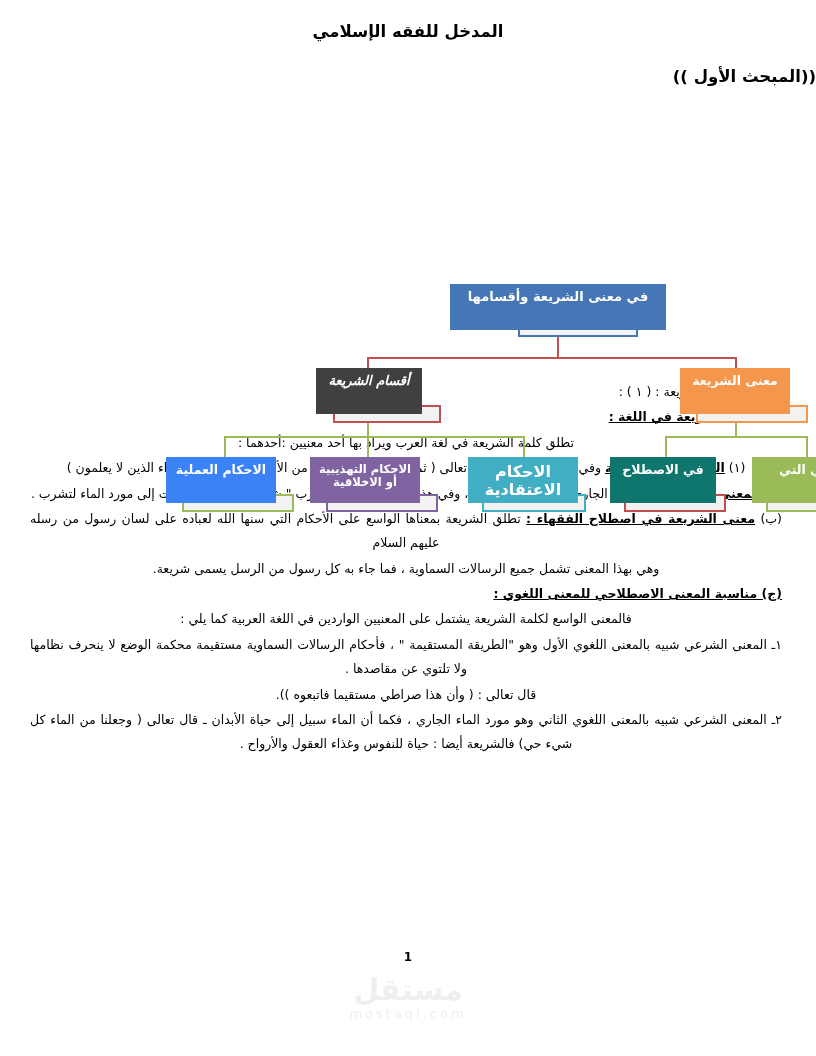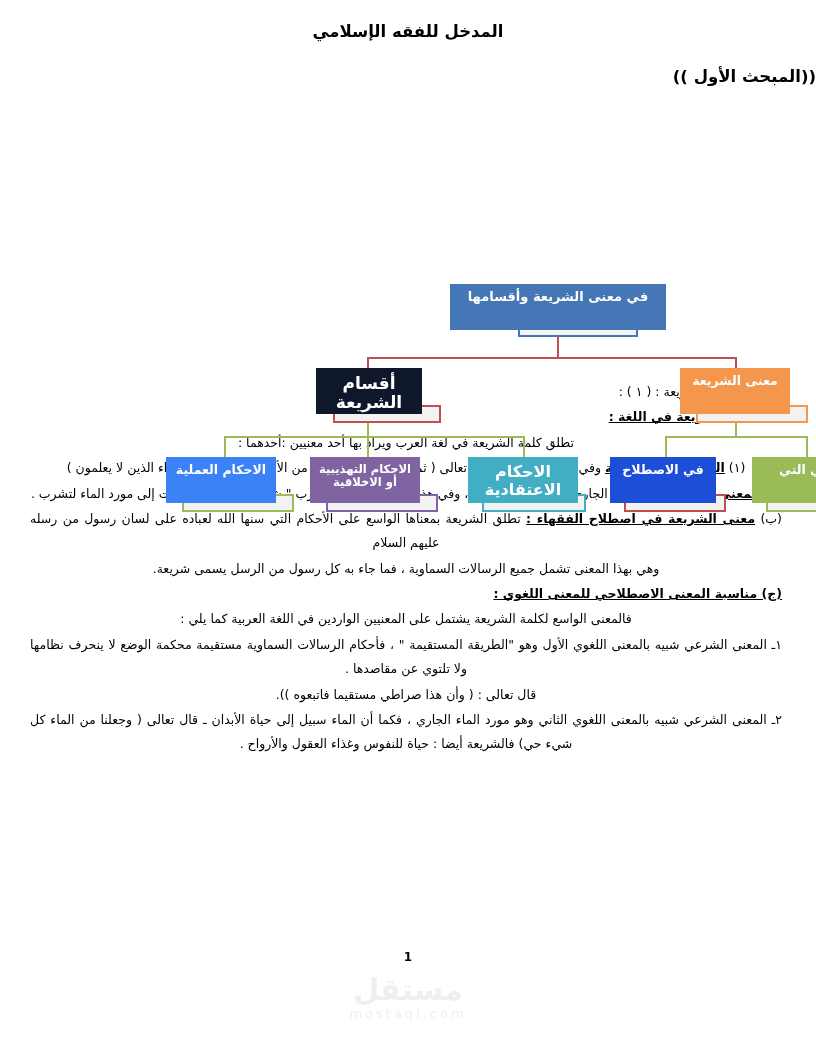--- a/index.html
+++ b/index.html
@@ -152,21 +152,21 @@
     <div class="c-h" style="left:545px; top:322px; width:141px; background:#9bbb59;"></div>
     <div class="c-v" style="left:545px; top:322px; height:21px; background:#9bbb59;"></div>
     <div class="c-v" style="left:686px; top:322px; height:21px; background:#9bbb59;"></div>
 
     <div class="node-note" style="left:398px; top:205px; width:120px; height:18px; border-color:#4576b5;"></div>
     <div class="node" style="left:330px; top:170px; width:216px; height:46px; background:#4576b5; font-size:13px;">
       <span class="node-label">في معنى الشريعة وأقسامها</span>
     </div>
 
     <div class="node-note" style="left:213px; top:291px; width:108px; height:18px; border-color:#c04f4f;"></div>
-    <div class="node" style="left:196px; top:254px; width:106px; height:46px; background:#0f172a; font-size:17px;">
+    <div class="node" style="left:196px; top:254px; width:106px; height:46px; background:#404040; font-size:13px;font-style:italic;">
       <span class="node-label">أقسام الشريعة</span>
     </div>
 
     <div class="node-note" style="left:576px; top:291px; width:112px; height:18px; border-color:#f4974c;"></div>
     <div class="node" style="left:560px; top:254px; width:110px; height:46px; background:#f4974c; font-size:12.5px;">
       <span class="node-label">معنى الشريعة</span>
     </div>
 
     <div class="node-note" style="left:62px; top:380px; width:112px; height:18px; border-color:#9bbb59;"></div>
     <div class="node" style="left:46px; top:343px; width:110px; height:46px; background:#3b82f6; font-size:12.5px;">
@@ -177,21 +177,21 @@
     <div class="node" style="left:190px; top:343px; width:110px; height:46px; background:#8064a2; font-size:11.5px;">
       <span class="node-label">الاحكام التهذيبية أو الاخلاقية</span>
     </div>
 
     <div class="node-note" style="left:362px; top:380px; width:104px; height:18px; border-color:#41aec4;"></div>
     <div class="node" style="left:348px; top:343px; width:110px; height:46px; background:#41aec4; font-size:16px;">
       <span class="node-label">الاحكام الاعتقادية</span>
     </div>
 
     <div class="node-note" style="left:504px; top:380px; width:102px; height:18px; border-color:#c04f4f;"></div>
-    <div class="node" style="left:490px; top:343px; width:106px; height:46px; background:#1d4ed8; font-size:12.5px;justify-content:center;">
+    <div class="node" style="left:490px; top:343px; width:106px; height:46px; background:#0f766e; font-size:12.5px;justify-content:center;">
       <span class="node-label">في الاصطلاح</span>
     </div>
 
     <div class="node-note" style="left:646px; top:380px; width:102px; height:18px; border-color:#9bbb59;"></div>
     <div class="node" style="left:632px; top:343px; width:106px; height:46px; background:#9bbb59; font-size:12.5px;">
       <span class="node-label">في التي</span>
     </div>
 
   </div>
 

